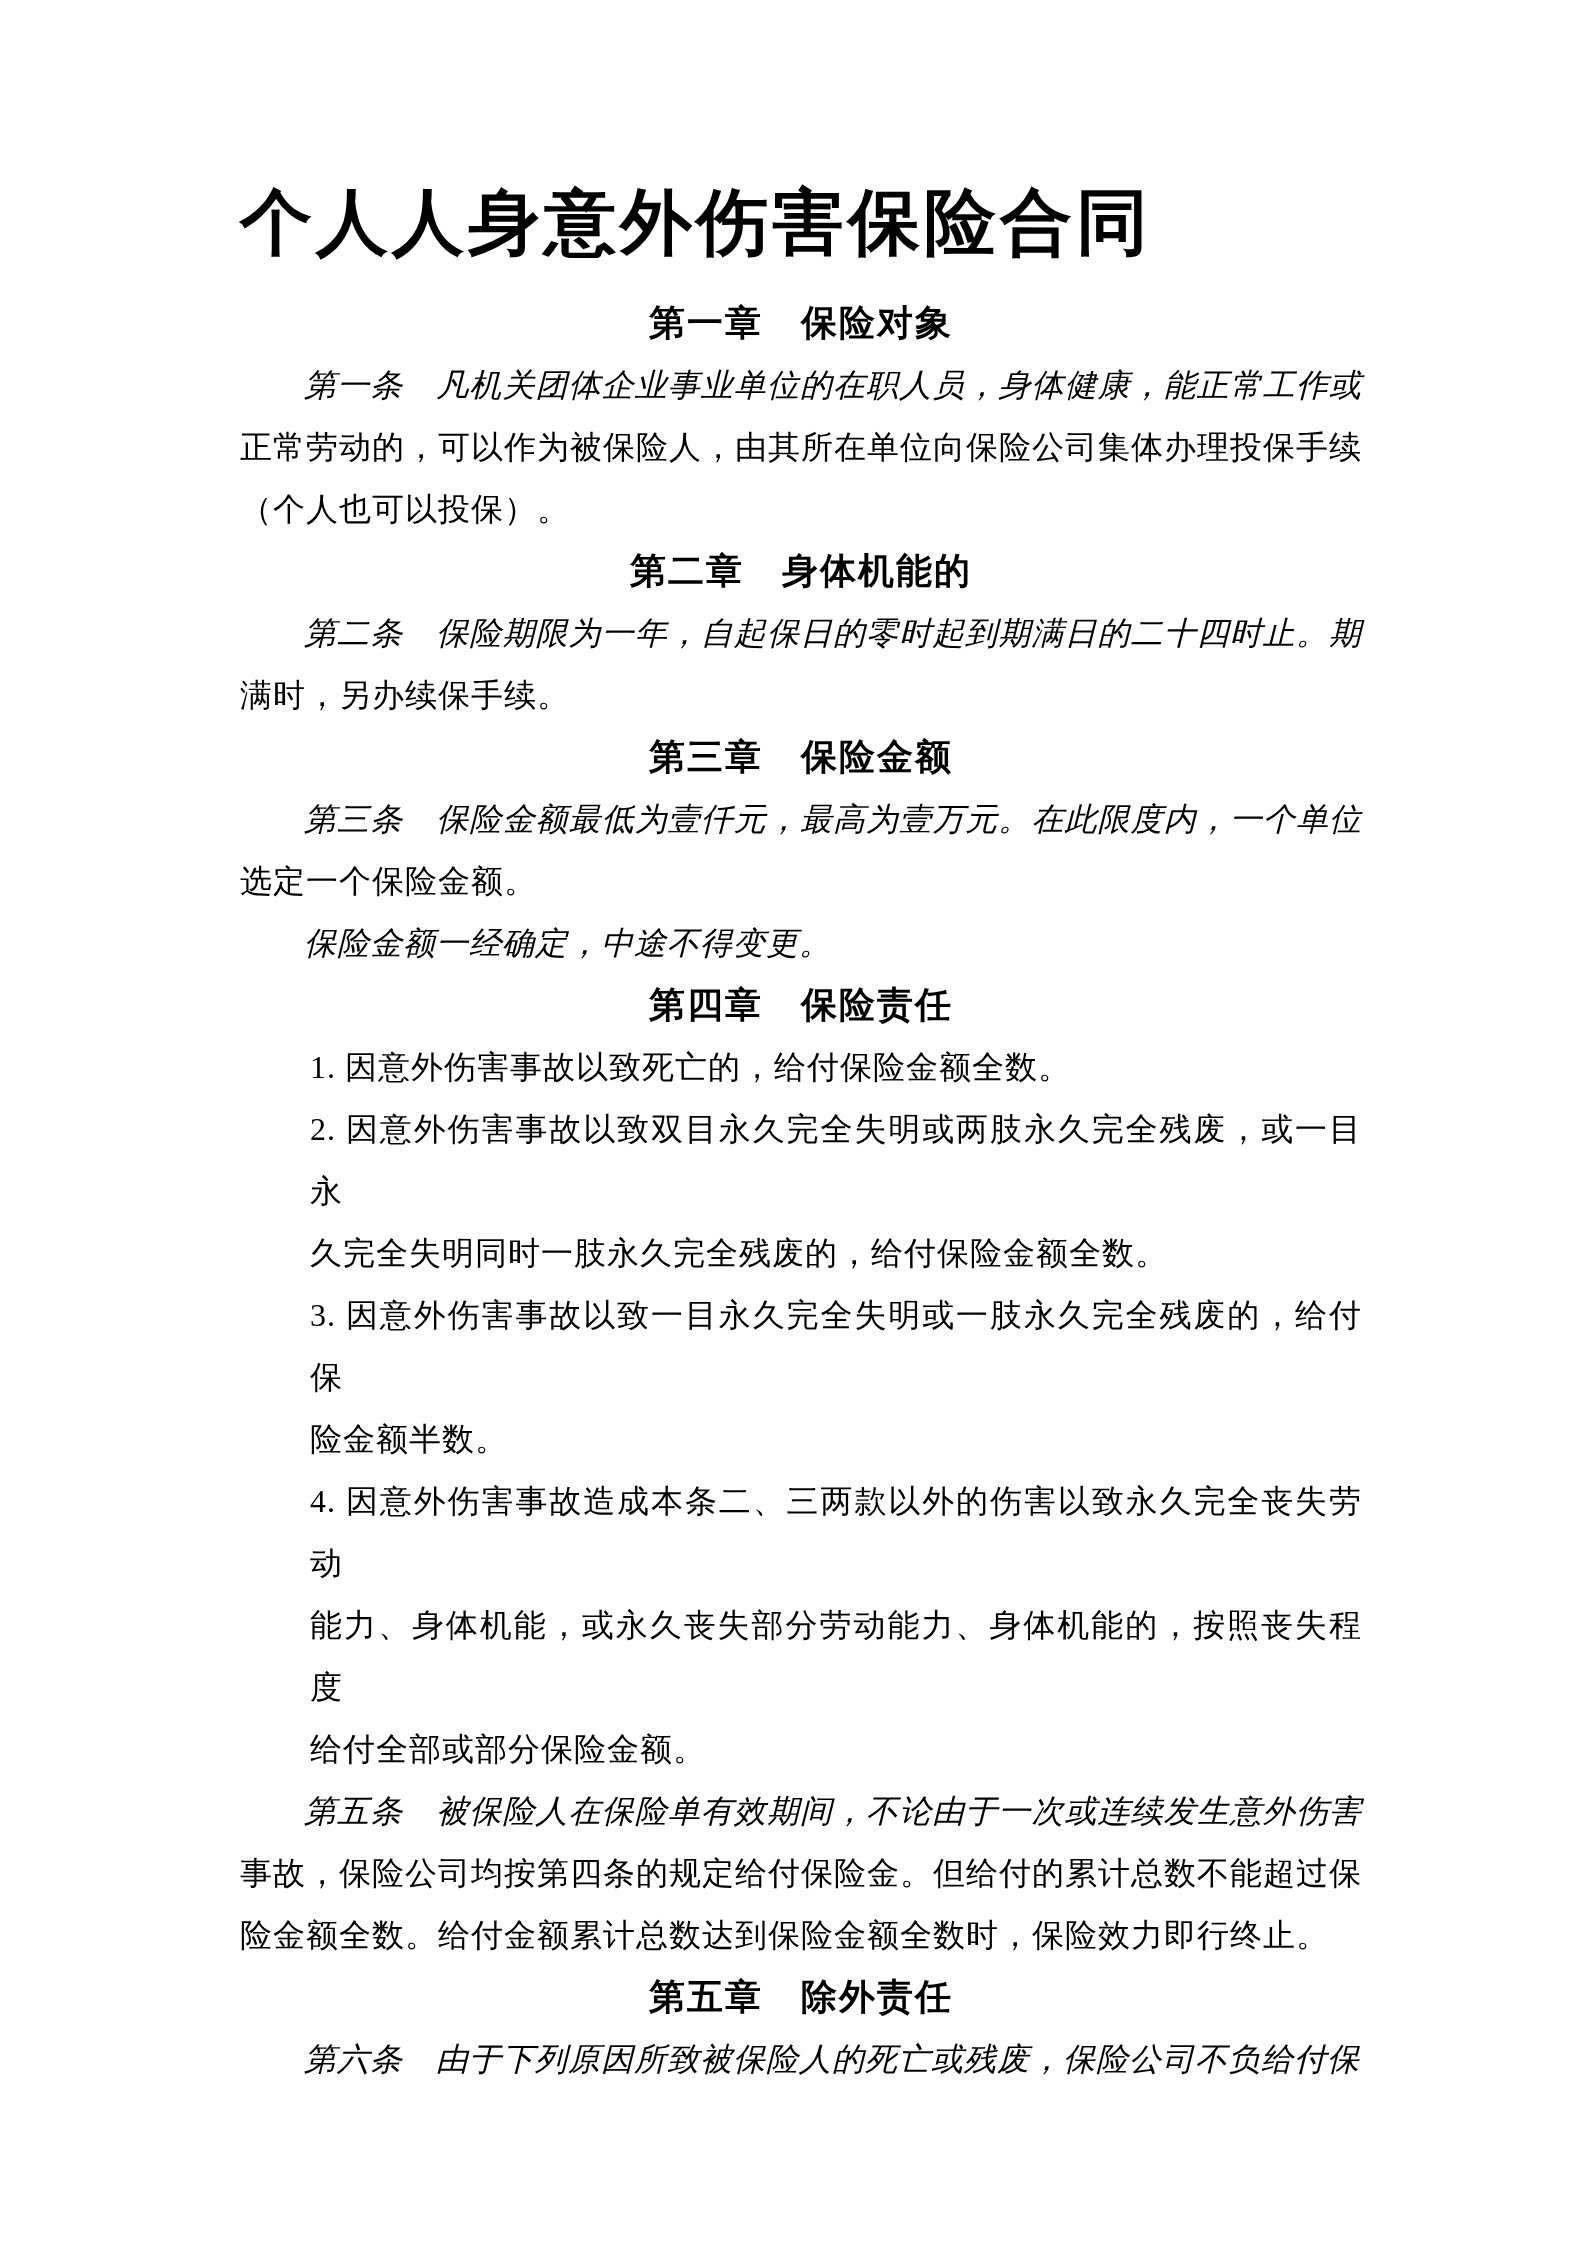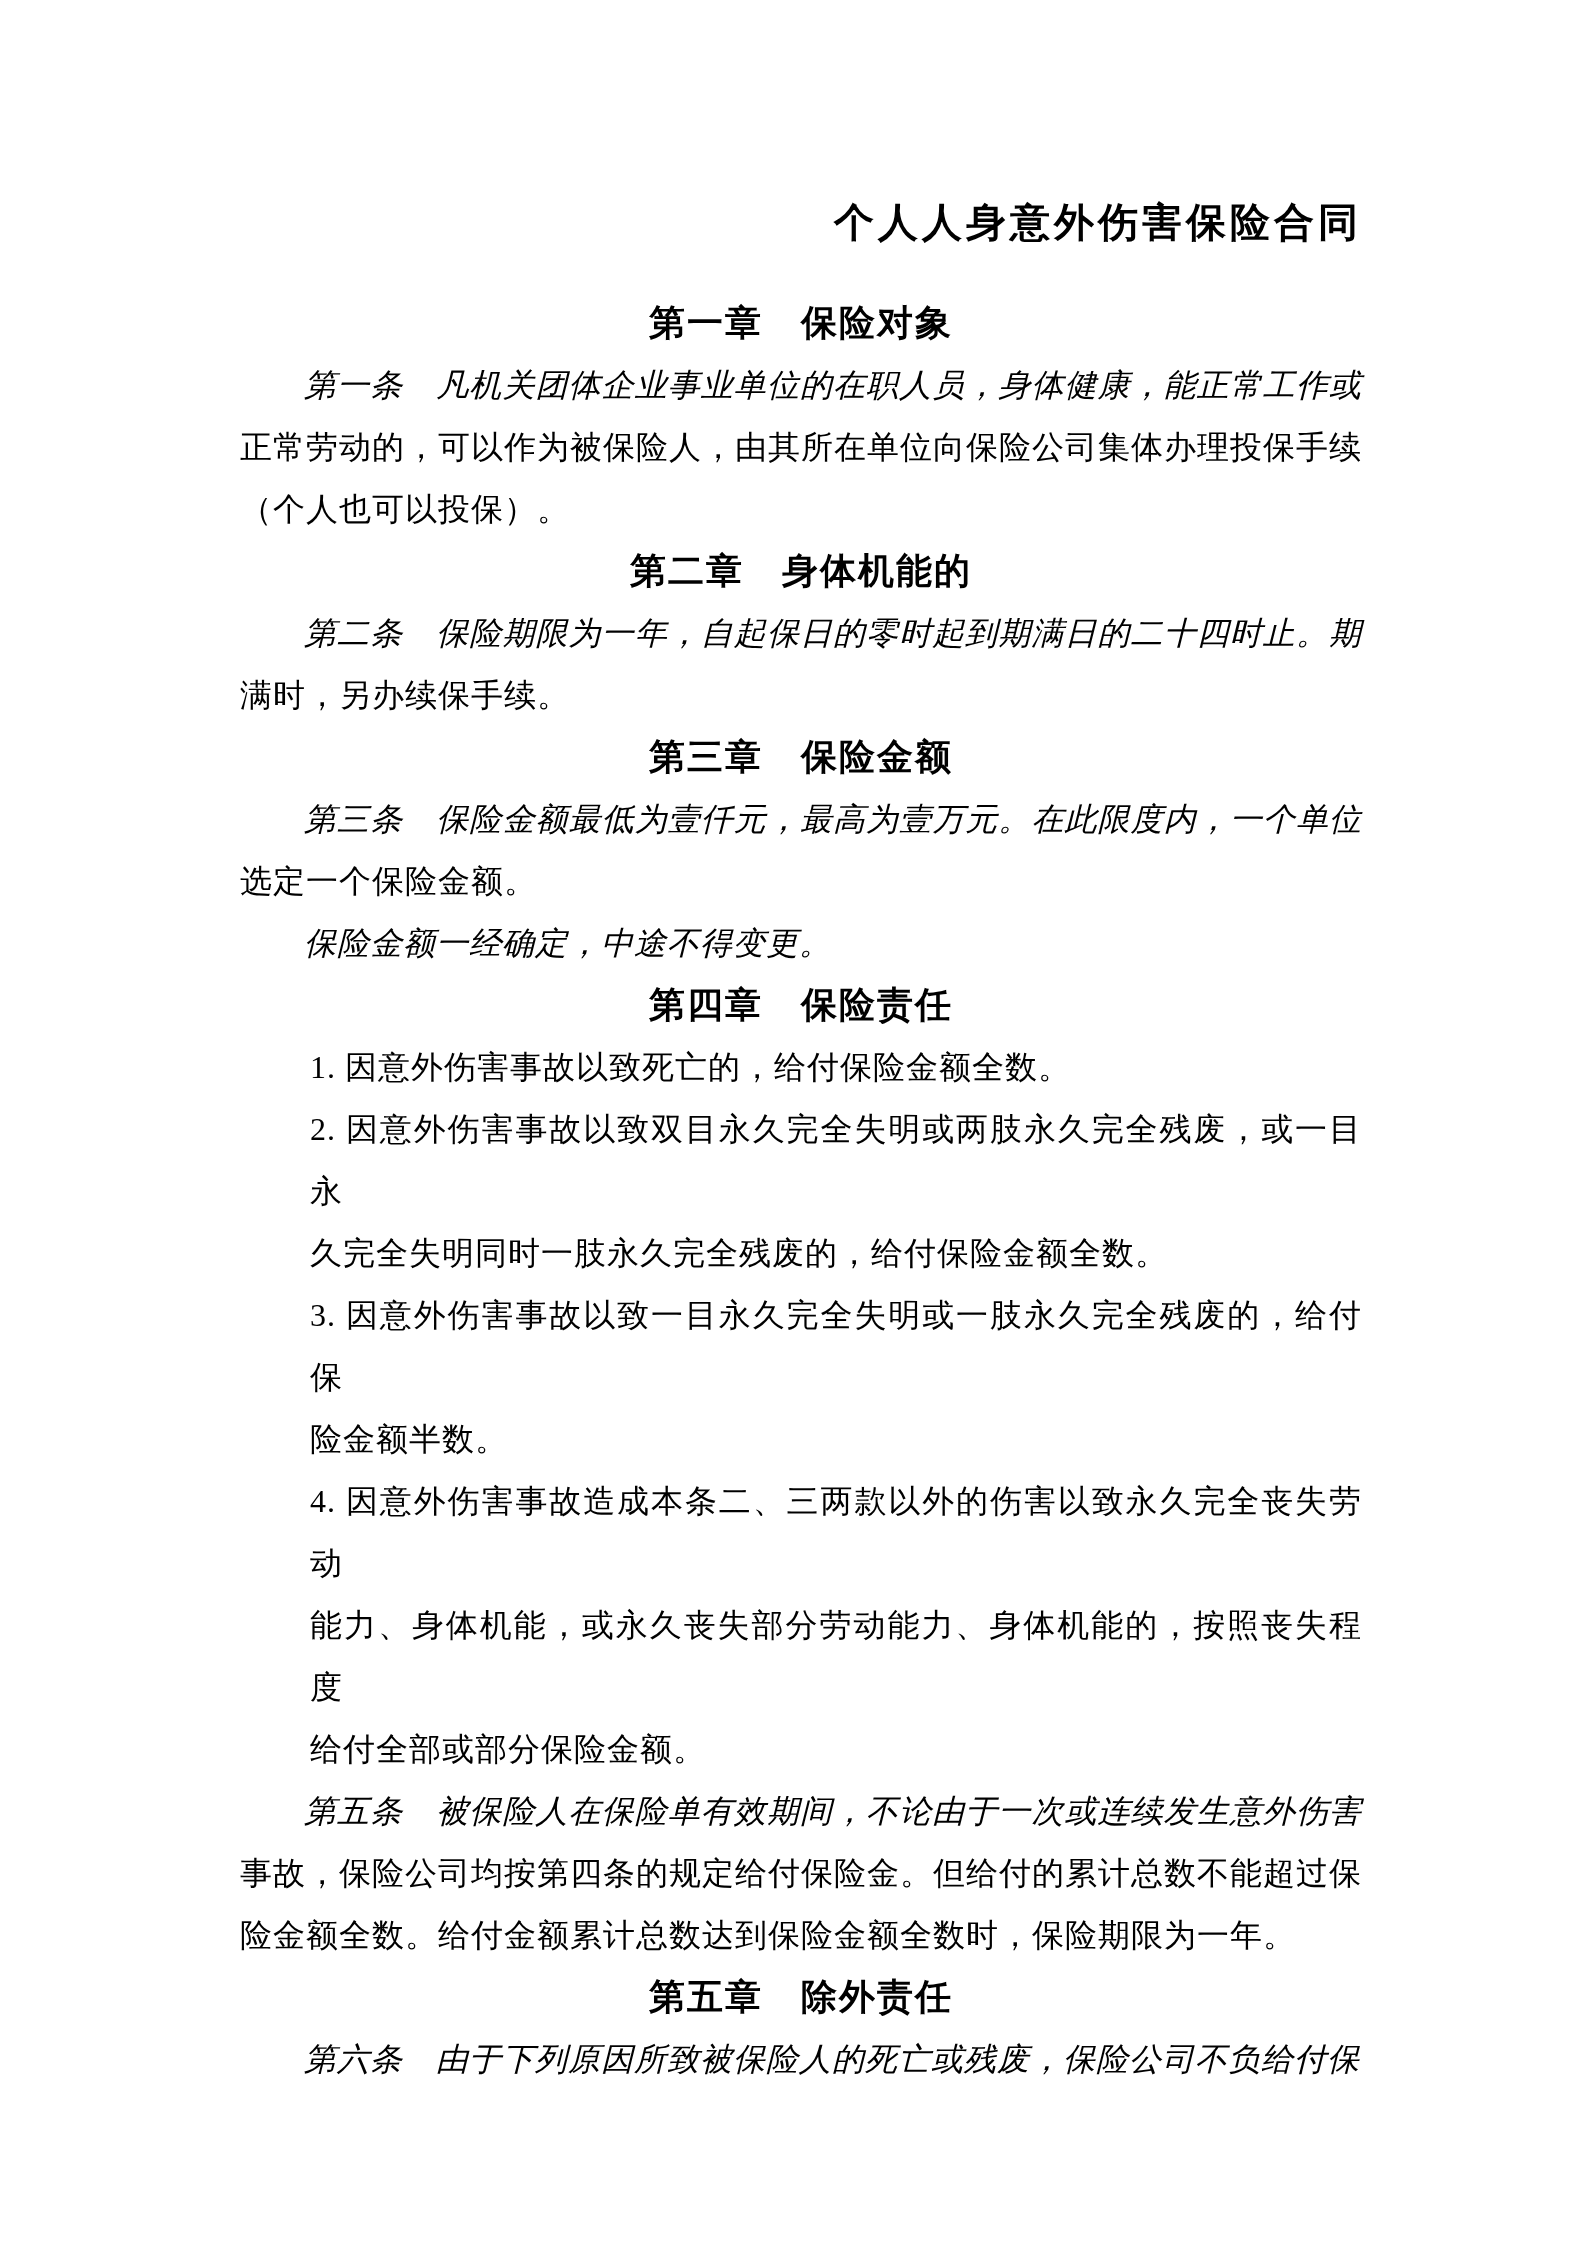--- a/index.html
+++ b/index.html
@@ -16,24 +16,24 @@
   .page {
     box-sizing: border-box;
     width: 1586px;
     height: 2244px;
     background: #ffffff;
     padding: 0 224px 0 240px;
   }
   .doc-title {
     margin: 186px 0 0 0;
     line-height: 72px;
-    text-align: right;
+    text-align: left;
     font-family: "Liberation Sans", sans-serif;
     font-weight: 700;
-    font-size: 40px;
+    font-size: 72px;
     letter-spacing: 4px;
     white-space: nowrap;
   }
   .content {
     margin-top: 34px;
   }
   .block {
     margin: 0;
   }
   .line {
@@ -126,21 +126,21 @@
 
     <div class="block li">
       <div class="line">4. 因意外伤害事故造成本条二、三两款以外的伤害以致永久完全丧失劳动</div>
       <div class="line">能力、身体机能，或永久丧失部分劳动能力、身体机能的，按照丧失程度</div>
       <div class="line last">给付全部或部分保险金额。</div>
     </div>
 
     <div class="block p">
       <div class="line first">第五条　被保险人在保险单有效期间，不论由于一次或连续发生意外伤害</div>
       <div class="line">事故，保险公司均按第四条的规定给付保险金。但给付的累计总数不能超过保</div>
-      <div class="line last">险金额全数。给付金额累计总数达到保险金额全数时，保险期限为一年。</div>
+      <div class="line last">险金额全数。给付金额累计总数达到保险金额全数时，保险效力即行终止。</div>
     </div>
 
     <div class="block h">
       <div class="line last">第五章　除外责任</div>
     </div>
 
     <div class="block p">
       <div class="line first last">第六条　由于下列原因所致被保险人的死亡或残废，保险公司不负给付保</div>
     </div>
 

